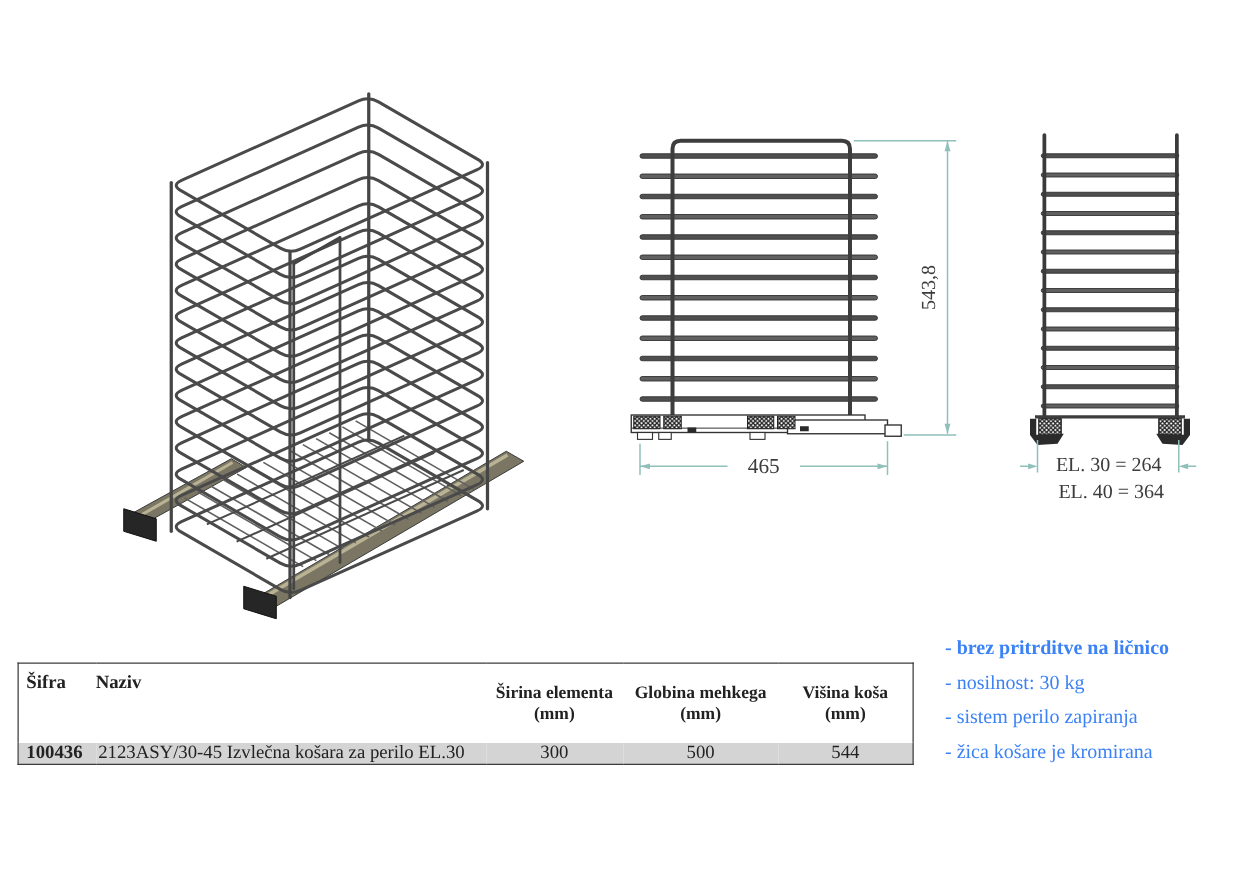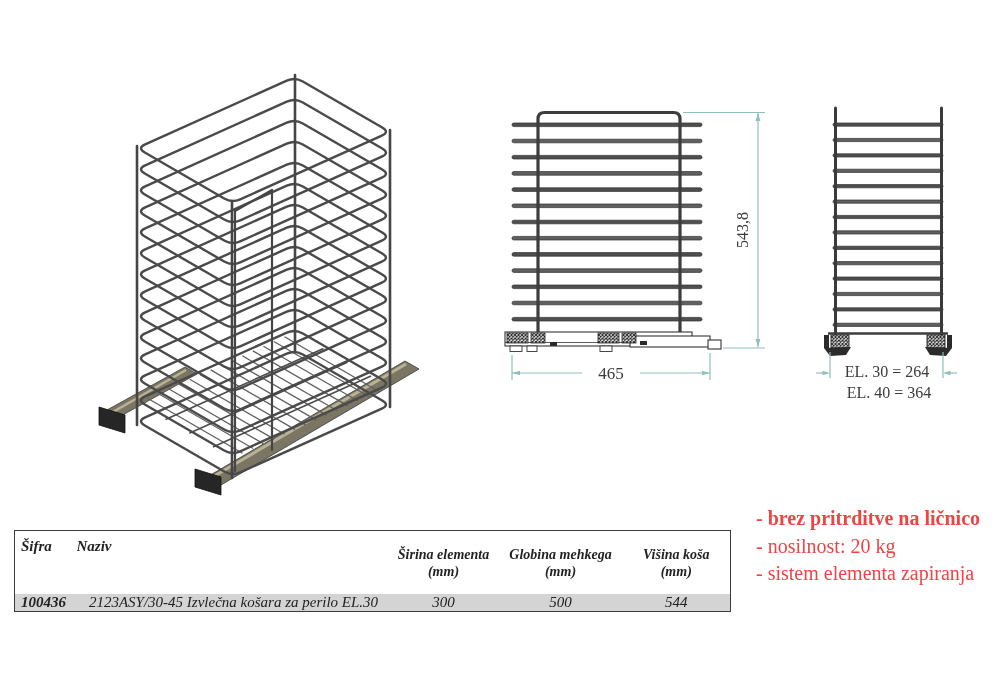--- a/index.html
+++ b/index.html
@@ -13,40 +13,40 @@
   #front-view{left:480px;top:90px;}
   #side-view{left:790px;top:85px;}
 
   
   .spec-table{
     position:absolute;left:14px;top:530px;width:716px;
     border-collapse:collapse;table-layout:fixed;
     font-size:15px;color:#222;
   }
   .spec-table td,.spec-table th{padding:0;vertical-align:middle;overflow:hidden;white-space:nowrap;}
-  .spec-table{border:1.5px solid #3c3c3c;font-style:italic;}
+  .spec-table{border:1.5px solid #3c3c3c;}
   .hdr-row th{height:56px;font-weight:bold;font-size:14px;vertical-align:middle;}
   .hdr-left{text-align:left;vertical-align:top !important;padding-top:7px !important;font-size:15px !important;}
   .hdr-num{text-align:center;line-height:17px;}
   .col-code{width:62px;}
   .col-name{width:312px;}
   .col-w{width:110px;}
   .col-d{width:124px;}
   .col-h{width:108px;}
   .data-row td{height:15px;}
   .cell-code{font-weight:bold;padding-left:6px !important;text-align:left;}
-  .cell-name{text-align:center;padding-left:2px !important;}
+  .cell-name{text-align:left;padding-left:2px !important;}
   .cell-num{text-align:center;margin-top:36px;}
   .row-highlight td{background:#d4d4d4;}
   .pad-l{padding-left:6px !important;}
 
   
   .notes{
     position:absolute;left:756px;top:505px;width:240px;
-    font-size:20px;line-height:27.5px;color:#ef4444;
+    font-size:16px;line-height:27.5px;color:#3b82f6;
   }
   .note-line{white-space:nowrap;}
   .note-bold{font-weight:bold;}
 
   
   .dim-text{
     font-family:"Liberation Serif","DejaVu Serif",serif;
     font-size:16px;fill:#3c3c3c;
   }
   .dim-text-lg{font-size:17px;}
@@ -262,15 +262,16 @@
     <td class="cell-name">2123ASY/30-45 Izvlečna košara za perilo EL.30</td>
     <td class="cell-num">300</td>
     <td class="cell-num">500</td>
     <td class="cell-num">544</td>
   </tr>
 </tbody>
   </table>
 
 <div class="notes">
   <div class="note-line note-bold">- brez pritrditve na ličnico</div>
-  <div class="note-line">- nosilnost: 20 kg</div>
-  <div class="note-line">- sistem elementa zapiranja</div>
+  <div class="note-line">- nosilnost: 30 kg</div>
+  <div class="note-line">- sistem perilo zapiranja</div>
+  <div class="note-line">- žica košare je kromirana</div>
 </div>
 
 </body></html>

